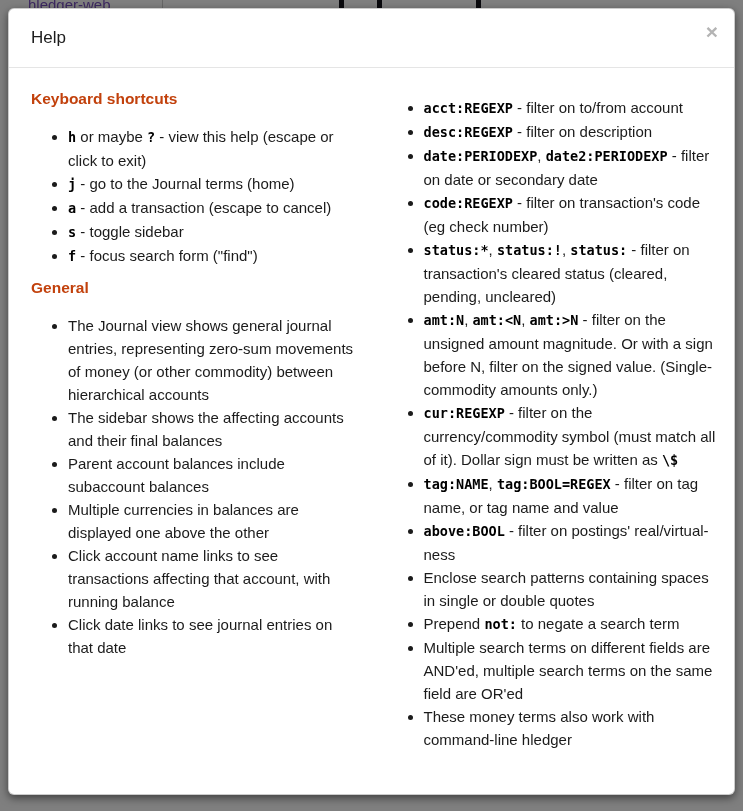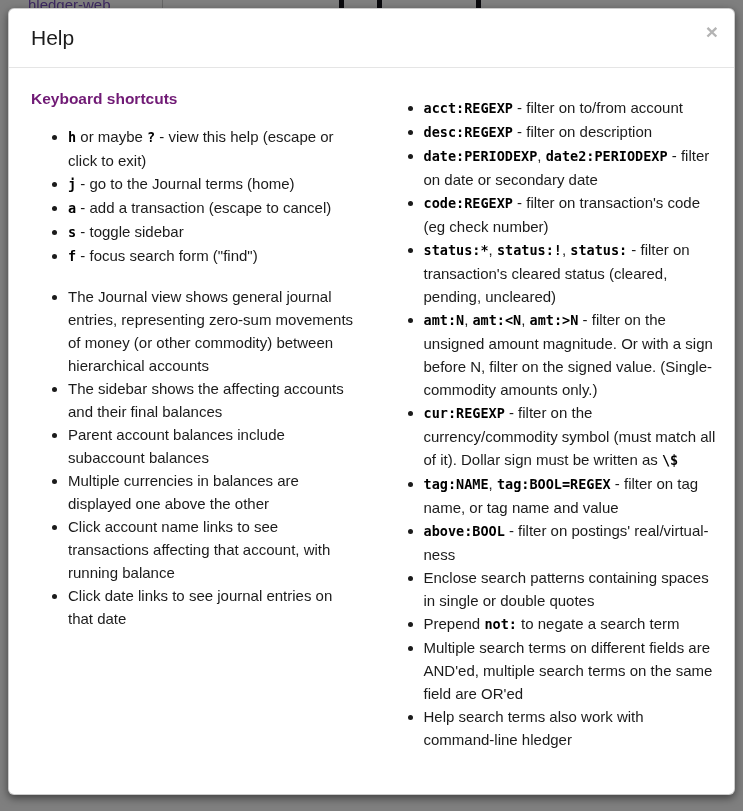--- a/index.html
+++ b/index.html
@@ -44,38 +44,38 @@
     border-radius: 6px;
     box-shadow: 0 3px 9px rgba(0,0,0,0.5);
     overflow: hidden;
   }
   .modal-header {
     position: relative;
     padding: 14px 20px 14px 22px;
     border-bottom: 1px solid #e5e5e5;
   }
   .modal-title {
-    font-size: 21px; line-height: 30px; font-weight: 400; color: #1c1c1c;
+    font-size: 17px; line-height: 30px; font-weight: 400; color: #1c1c1c;
   }
   .close-button {
     position: absolute; right: 16px; top: 12px;
     background: none; border: none; cursor: pointer;
     font-family: "Liberation Sans", sans-serif;
     font-size: 21px; font-weight: bold; color: #b4b4b4;
     line-height: 21px;
   }
   .modal-body {
     display: flex;
     padding: 11px 18px 28px 22px;
     column-gap: 26px;
   }
   .help-col { flex: 1 1 0; min-width: 0; }
 
   .section-heading {
-    font-size: 15.5px; font-weight: bold; color: #701a75;
+    font-size: 15.5px; font-weight: bold; color: #c2410c;
     margin-top: 10px; line-height: 19px;
   }
   ul.help-list {
     margin: 17px 0 10px;
     padding-left: 37px;
     list-style: disc outside;
   }
   ul.help-list li {
     font-size: 15px; line-height: 23px; color: #1b1b1b;
   }
@@ -107,20 +107,21 @@
   <div class="modal-body">
     <div class="help-col" id="left-col">
         <div class="section-heading">Keyboard shortcuts</div>
         <ul class="help-list">
           <li><code>h</code><span> or maybe </span><code>?</code><span> - view this help (escape or click to exit)</span></li>
           <li><code>j</code><span> - go to the Journal terms (home)</span></li>
           <li><code>a</code><span> - add a transaction (escape to cancel)</span></li>
           <li><code>s</code><span> - toggle sidebar</span></li>
           <li><code>f</code><span> - focus search form ("find")</span></li>
         </ul>
+        <div class="section-heading">General</div>
         <ul class="help-list">
           <li><span>The Journal view shows general journal entries, representing zero-sum movements of money (or other commodity) between hierarchical accounts</span></li>
           <li><span>The sidebar shows the affecting accounts and their final balances</span></li>
           <li><span>Parent account balances include subaccount balances</span></li>
           <li><span>Multiple currencies in balances are displayed one above the other</span></li>
           <li><span>Click account name links to see transactions affecting that account, with running balance</span></li>
           <li><span>Click date links to see journal entries on that date</span></li>
         </ul>
       </div>
     <div class="help-col" id="right-col">
@@ -130,17 +131,17 @@
           <li><code>date:PERIODEXP</code><span>, </span><code>date2:PERIODEXP</code><span> - filter on date or secondary date</span></li>
           <li><code>code:REGEXP</code><span> - filter on transaction's code (eg check number)</span></li>
           <li><code>status:*</code><span>, </span><code>status:!</code><span>, </span><code>status:</code><span> - filter on transaction's cleared status (cleared, pending, uncleared)</span></li>
           <li><code>amt:N</code><span>, </span><code>amt:&lt;N</code><span>, </span><code>amt:&gt;N</code><span> - filter on the unsigned amount magnitude. Or with a sign before N, filter on the signed value. (Single-commodity amounts only.)</span></li>
           <li><code>cur:REGEXP</code><span> - filter on the currency/commodity symbol (must match all of it). Dollar sign must be written as </span><code>\$</code></li>
           <li><code>tag:NAME</code><span>, </span><code>tag:BOOL=REGEX</code><span> - filter on tag name, or tag name and value</span></li>
           <li><code>above:BOOL</code><span> - filter on postings' real/virtual-ness</span></li>
           <li><span>Enclose search patterns containing spaces in single or double quotes</span></li>
           <li><span>Prepend </span><code>not:</code><span> to negate a search term</span></li>
           <li><span>Multiple search terms on different fields are AND'ed, multiple search terms on the same field are OR'ed</span></li>
-          <li><span>Help search terms also work with command-line hledger</span></li>
+          <li><span>These money terms also work with command-line hledger</span></li>
         </ul>
       </div>
   </div>
 </div>
 
 </body></html>

